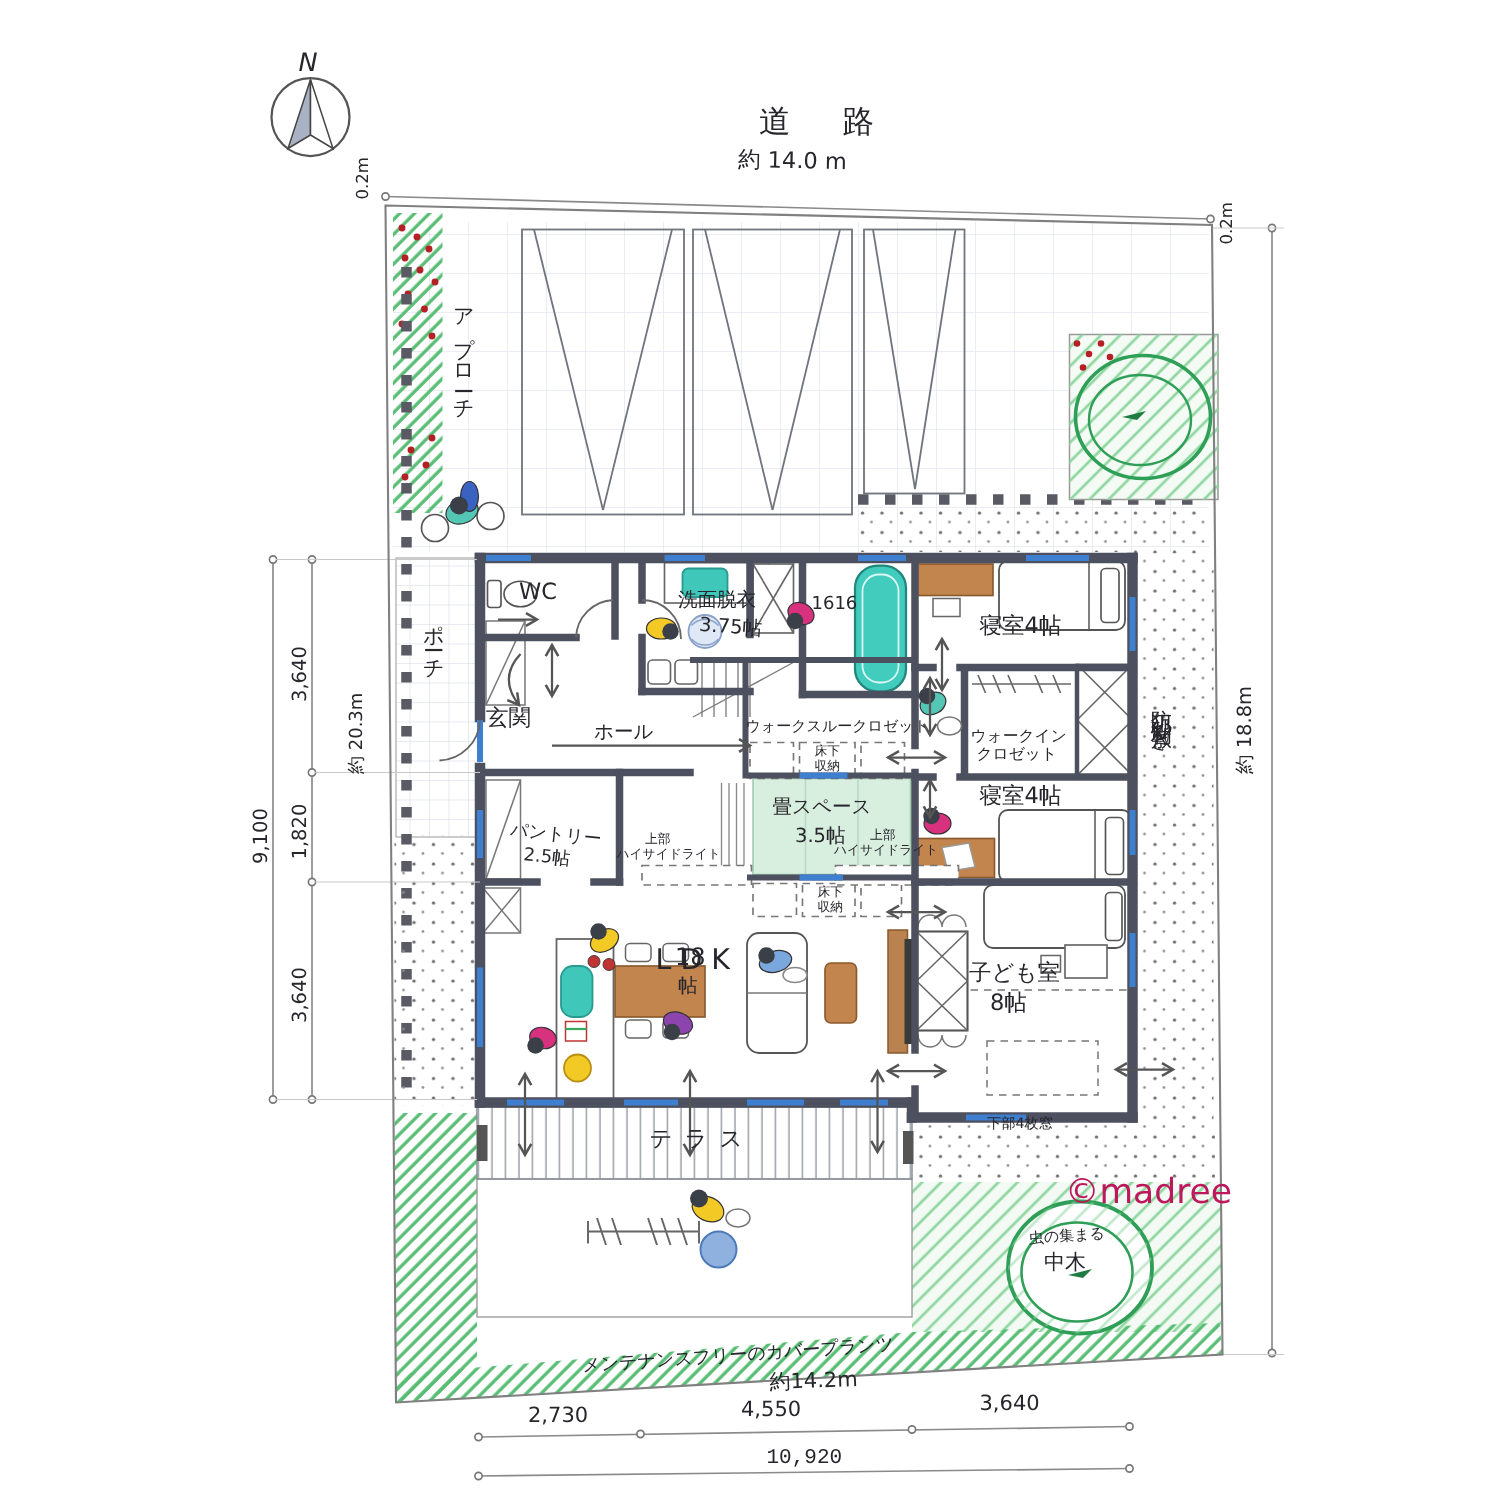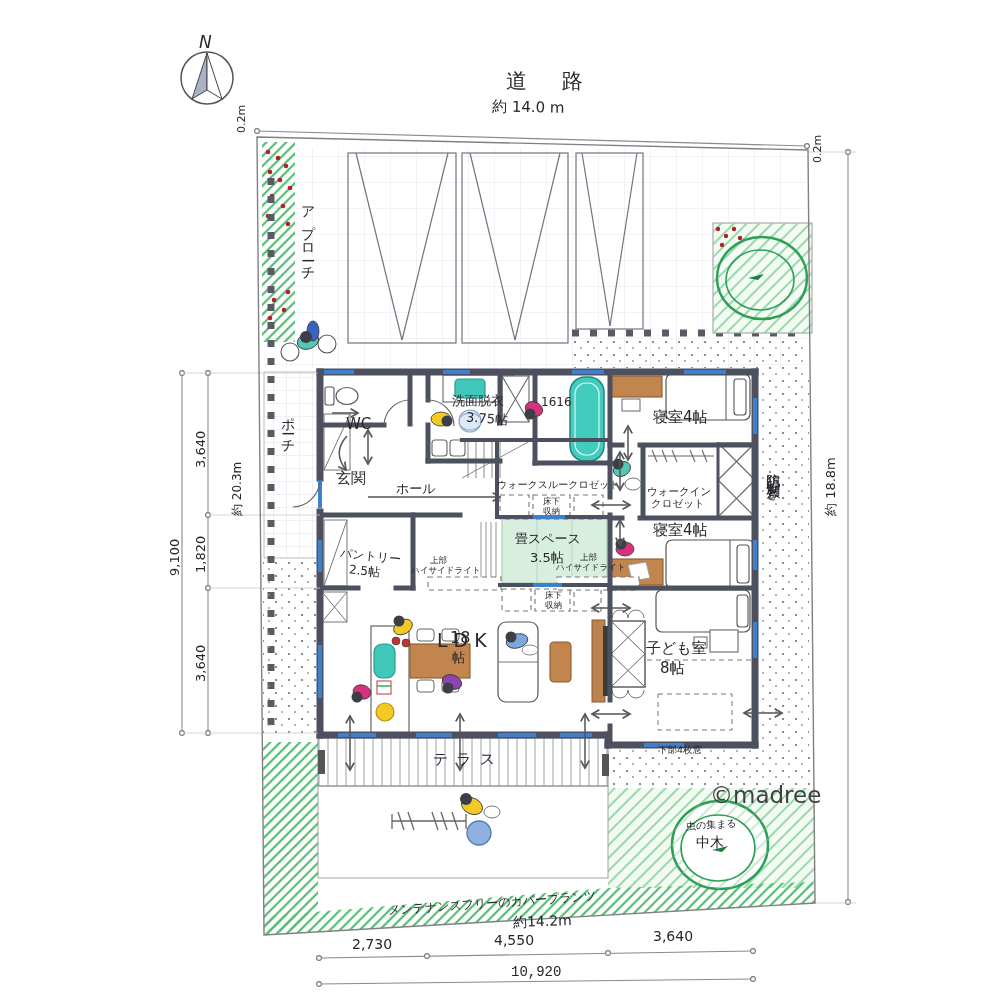--- a/index.html
+++ b/index.html
@@ -2,21 +2,21 @@
 <html><head>
 <meta charset="utf-8">
 <style>
   html,body{margin:0;padding:0;background:#ffffff;}
   #plan{position:relative;width:1000px;height:1000px;background:#fff;overflow:hidden;
         font-family:"DejaVu Sans",sans-serif;}
   #plan svg{position:absolute;left:0;top:0;}
   .lbl{position:absolute;color:#26262c;line-height:1.05;white-space:nowrap;}
   .vert{writing-mode:vertical-rl;text-orientation:upright;letter-spacing:3px;}
   .rot{transform:rotate(-90deg);transform-origin:0 0;}
-  .grey{color:#404040;}
+  .grey{color:#be185d;}
 </style>
 </head>
 <body>
 
 <div id="plan">
 
 <svg width="1000" height="1000" viewBox="0 0 1000 1000">
 <defs>
   <pattern id="dots" width="13" height="13" patternUnits="userSpaceOnUse">
     <circle cx="3" cy="4" r="1.1" fill="#6f6f6f"></circle>
@@ -449,26 +449,26 @@
 </g>
 </svg>
 
 <div class="lbl" style="left:199px;top:34px;font-size:17px;font-style:italic;">N</div>
 <div class="lbl" style="left:506px;top:70px;font-size:21px;letter-spacing:14px;">道 路</div>
 <div class="lbl" style="left:492px;top:100px;font-size:15px;transform:rotate(1.2deg);">約 14.0 m</div>
 <div class="lbl rot" style="left:236px;top:133px;font-size:11px;">0.2m</div>
 <div class="lbl rot" style="left:812px;top:163px;font-size:11px;">0.2m</div>
 <div class="lbl vert" style="left:301px;top:196px;font-size:14px;">アプローチ</div>
 <div class="lbl vert" style="left:281px;top:407px;font-size:14px;">ポーチ</div>
-<div class="lbl" style="left:346px;top:387px;font-size:15px;margin-top:30px;">WC</div>
+<div class="lbl" style="left:346px;top:387px;font-size:15px;">WC</div>
 <div class="lbl" style="left:452px;top:394px;font-size:13px;">洗面脱衣</div>
 <div class="lbl" style="left:466px;top:412px;font-size:13px;transform:rotate(4deg);">3.75帖</div>
 <div class="lbl" style="left:541px;top:396px;font-size:12px;">1616</div>
 <div class="lbl" style="left:653px;top:410px;font-size:15px;">寝室4帖</div>
-<div class="lbl" style="left:336px;top:471px;font-size:15px;">玄関</div>
+<div class="lbl" style="left:324px;top:471px;font-size:15px;">玄関</div>
 <div class="lbl" style="left:396px;top:482px;font-size:13px;">ホール</div>
 <div class="lbl" style="left:497px;top:480px;font-size:10px;text-align:right;">ウォークスルークロゼット</div>
 <div class="lbl" style="left:543px;top:497px;font-size:8.5px;">床下</div>
 <div class="lbl" style="left:543px;top:507px;font-size:8.5px;">収納</div>
 <div class="lbl" style="left:545px;top:591px;font-size:8.5px;">床下</div>
 <div class="lbl" style="left:545px;top:601px;font-size:8.5px;">収納</div>
 <div class="lbl" style="left:647px;top:486px;font-size:10.5px;">ウォークイン</div>
 <div class="lbl" style="left:651px;top:498px;font-size:10.5px;">クロゼット</div>
 <div class="lbl vert" style="left:766px;top:462px;font-size:14px;">防犯砂利敷き</div>
 <div class="lbl rot" style="left:824px;top:516px;font-size:13px;">約 18.8m</div>

